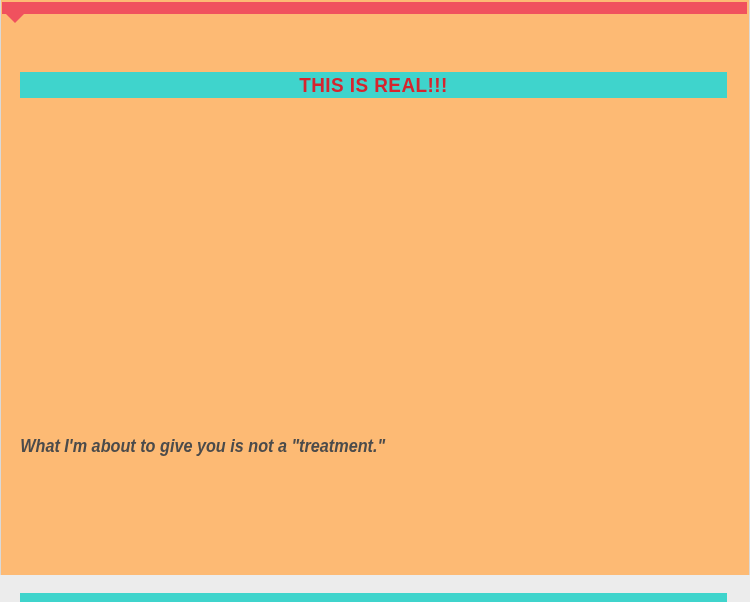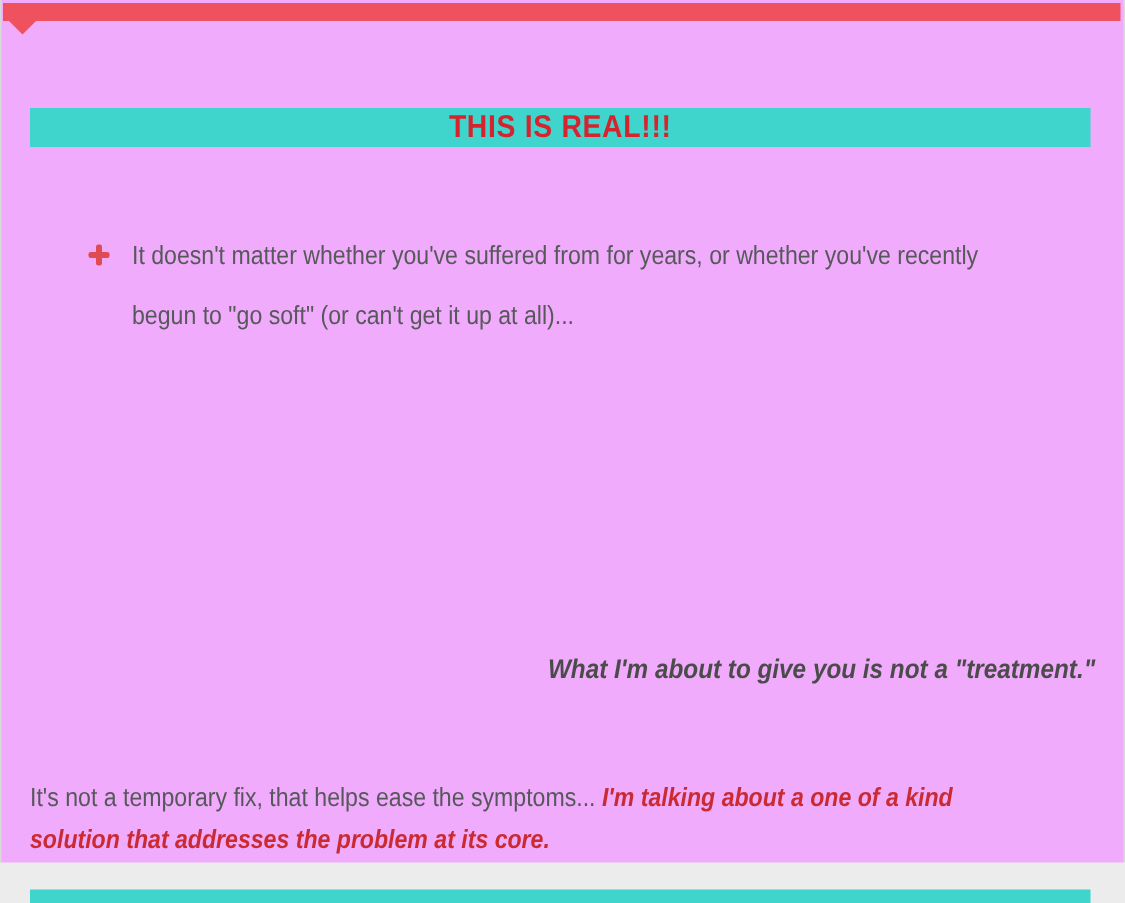--- a/index.html
+++ b/index.html
@@ -1,35 +1,35 @@
 <!DOCTYPE html>
 <html><head>
 <meta charset="utf-8">
 <style>
   html,body{margin:0;padding:0;background:#e9e8e9;}
   .page{
     position:relative;width:750px;height:602px;overflow:hidden;
-    background:#f0abfc;
+    background:#fdba74;
     font-family:"Liberation Sans","DejaVu Sans",sans-serif;
     box-shadow:inset 1px 0 0 #d9d9d9, inset -1px 0 0 #d9d9d9;
   }
   .top-bar{position:absolute;top:2px;left:2px;right:3px;height:12px;background:#f0515e;}
   .top-arrow{position:absolute;top:14px;left:6px;width:0;height:0;
     border-left:9px solid transparent;border-right:9px solid transparent;border-top:9px solid #f0515e;}
   .banner{position:absolute;top:72px;left:20px;width:707px;height:26px;background:#3fd4cc;text-align:center;}
   .banner-title{display:inline-block;transform:scaleX(0.9);transform-origin:center top;
     font-weight:bold;font-size:21px;line-height:26px;color:#d6242e;letter-spacing:0.5px;}
   .bullets{position:absolute;top:150px;left:58px;margin:0;padding:0;list-style:none;}
   .bullet{position:relative;padding-left:30px;margin-bottom:2px;color:#57585a;}
   .bullet-text{display:inline-block;white-space:pre;font-size:17.5px;line-height:40px;
     transform:scaleX(0.88);transform-origin:0 0;}
   .plus{position:absolute;left:1px;top:13px;width:14px;height:14px;}
   .plus::before{content:"";position:absolute;left:5px;top:0;width:4px;height:14px;background:#e04a52;border-radius:1.5px;}
   .plus::after{content:"";position:absolute;left:0;top:5px;width:14px;height:4px;background:#e04a52;border-radius:1.5px;}
-  .emphasis{position:absolute;top:434px;left:0;width:750px;margin:0;text-align:right;}
+  .emphasis{position:absolute;top:434px;left:0;width:750px;margin:0;text-align:left;}
   .emphasis-text{display:inline-block;transform:scaleX(0.9);transform-origin:center top;
     font-style:italic;font-weight:bold;font-size:18px;line-height:24px;color:#4b4b4b;}
   .closing{position:absolute;top:517px;left:20px;width:718px;margin:0;}
   .closing-inner{display:inline-block;white-space:pre;transform:scaleX(0.88);transform-origin:0 0;
     font-size:17.5px;line-height:28px;color:#56575a;}
   .closing-red{color:#ca2b32;font-weight:bold;font-style:italic;}
   .footer-band{position:absolute;left:0;bottom:0;width:750px;height:27px;background:#ececec;}
   .bottom-banner{position:absolute;left:20px;bottom:0;width:707px;height:9px;background:#3fd4cc;}
 </style>
 </head>
@@ -38,32 +38,23 @@
 <div class="page">
 
   <div class="top-bar"></div>
   <div class="top-arrow"></div>
 
   <div class="banner">
     <span class="banner-title">THIS IS REAL!!!</span>
   </div>
 
   <ul class="bullets">
-    <li class="bullet">
-      <span class="plus"></span>
-      <span class="bullet-text">It doesn't matter whether you've suffered from for years, or whether you've recently
-begun to "go soft" (or can't get it up at all)...</span>
-    </li>
   </ul>
 
   <p class="emphasis">
     <span class="emphasis-text">What I'm about to give you is not a "treatment."</span>
   </p>
 
-  <p class="closing">
-    <span class="closing-inner"><span>It's not a temporary fix, that helps ease the symptoms... </span><span class="closing-red">I'm talking about a one of a kind
-solution that addresses the problem at its core.</span></span>
-  </p>
 
   <div class="footer-band"></div>
   <div class="bottom-banner"></div>
 
 </div>
 
 </body></html>

